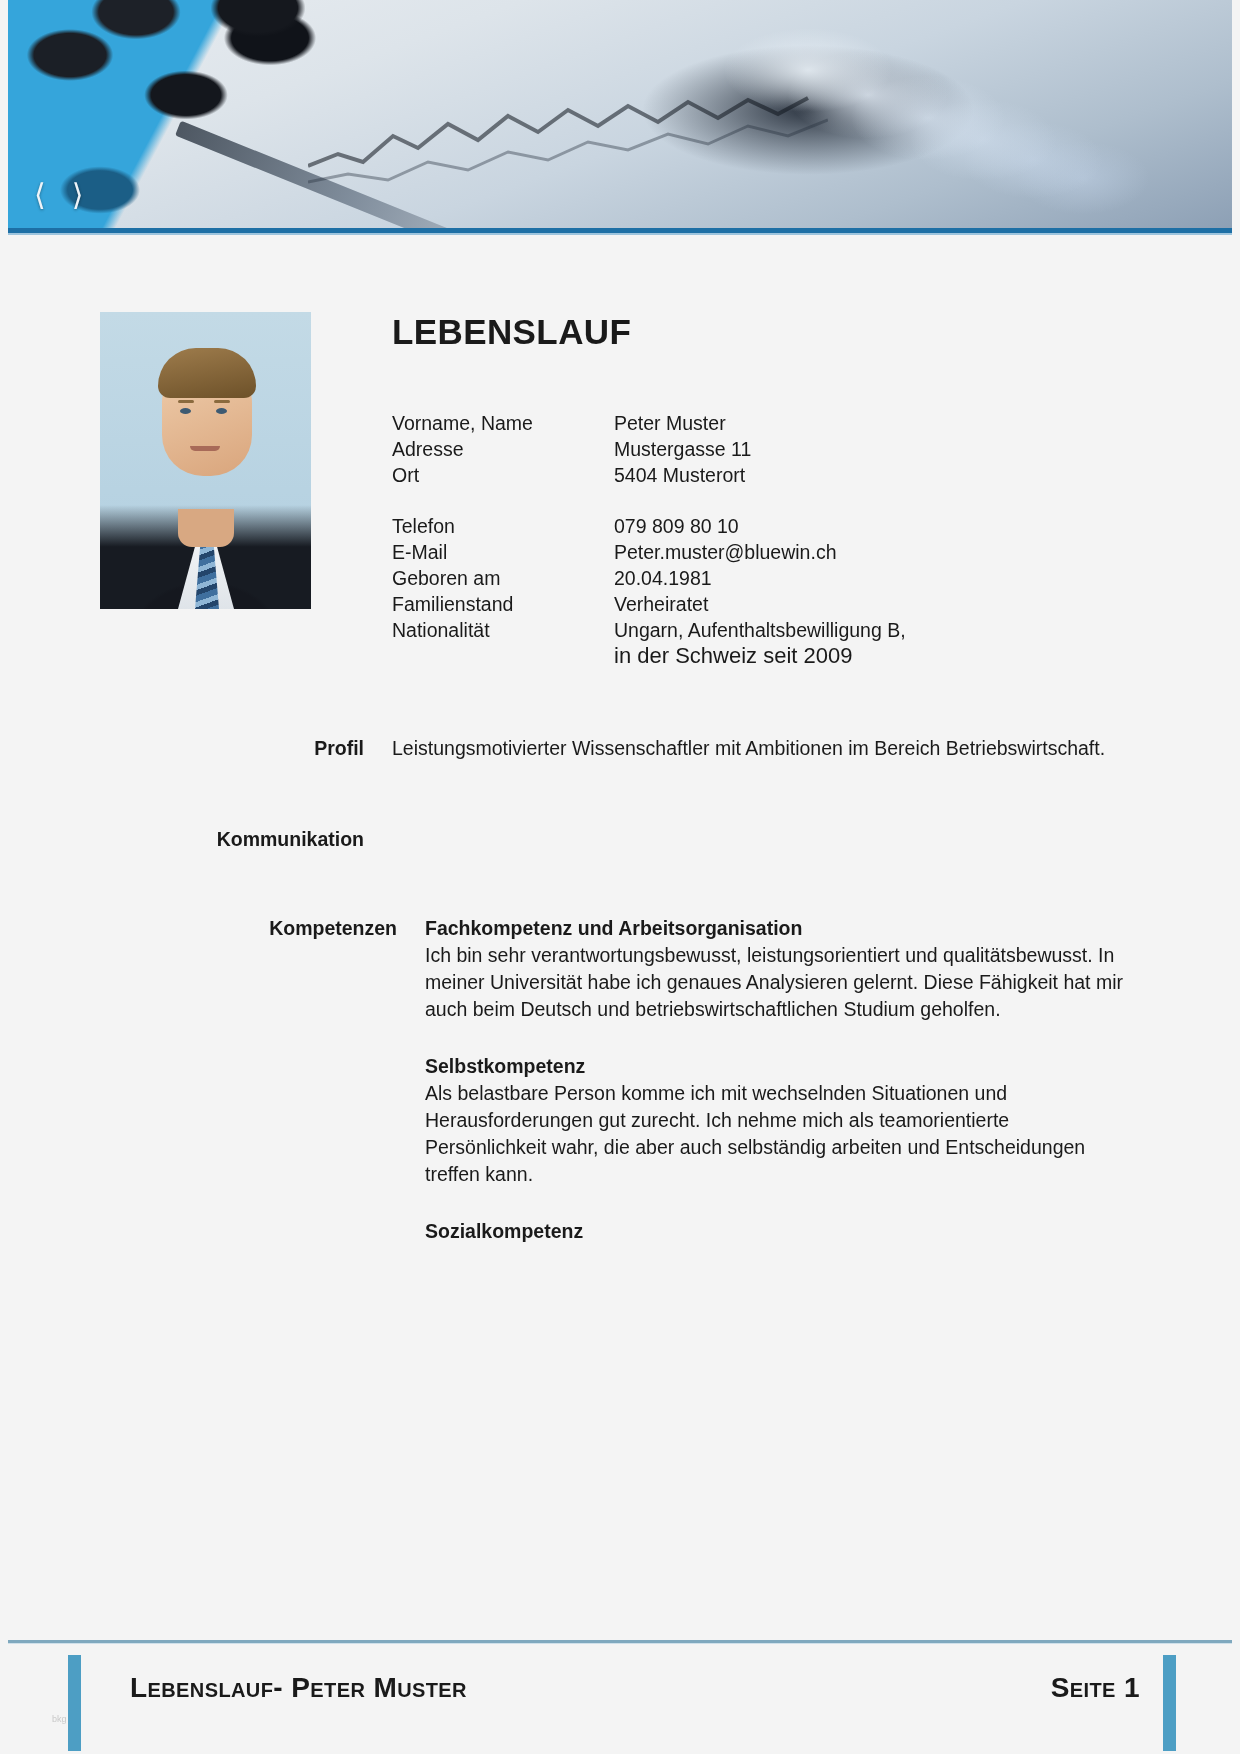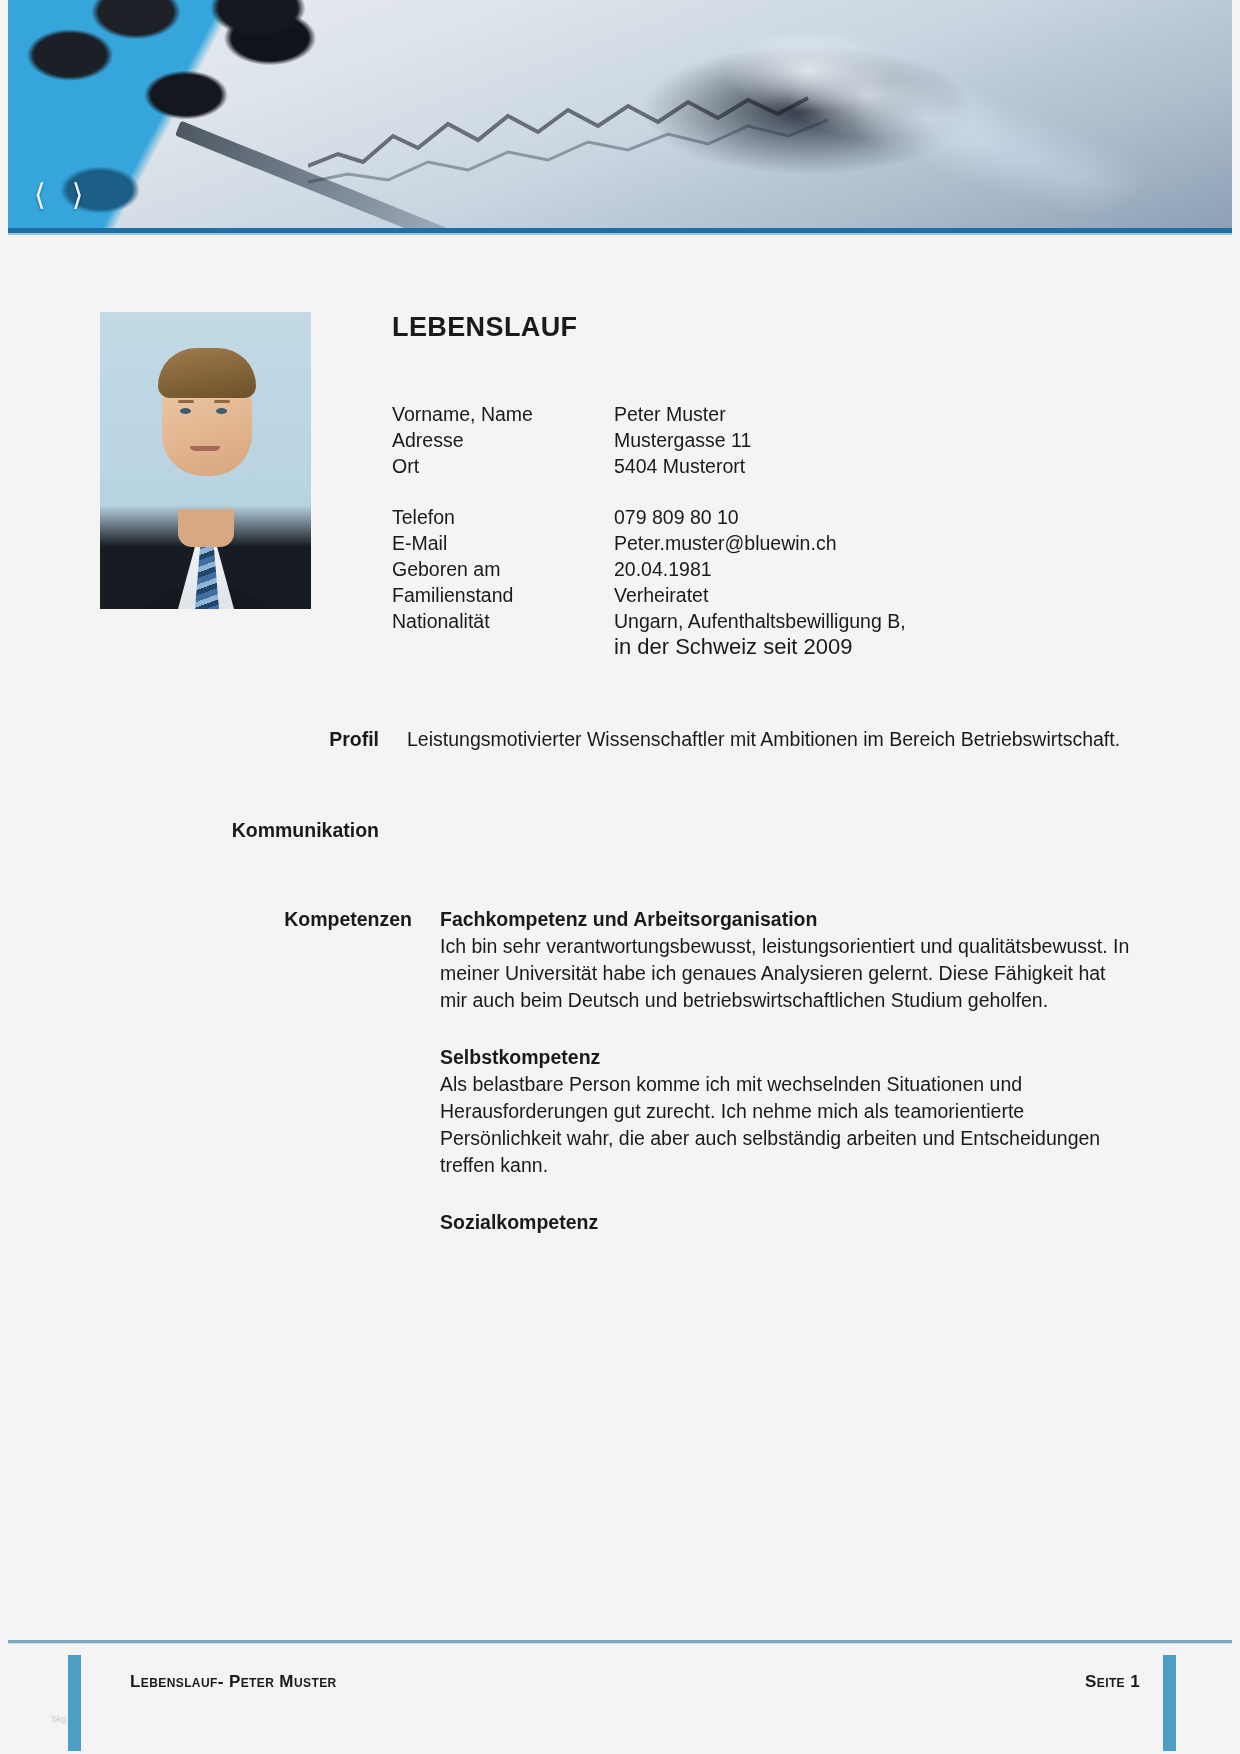--- a/index.html
+++ b/index.html
@@ -214,21 +214,21 @@
     height: 5px;
     background: #a86a58;
     border-radius: 0 0 14px 14px;
   }
 
   .identity-col {
     flex: 1;
     padding-right: 110px;
   }
   .doc-title {
-    font-size: 27px;
+    font-size: 35px;
     font-weight: bold;
     letter-spacing: .4px;
     margin: 0 0 58px 0;
   }
   .field-table {
     border-collapse: collapse;
     width: 100%;
   }
   .field-table td {
     vertical-align: top;
@@ -237,21 +237,20 @@
     padding: 0 0 0 0;
   }
   .field-table td.label { width: 222px; }
   .field-table tr.gap td { height: 25px; }
   .nat-extra { font-size: 22px; line-height: 26px; }
 
   
   .section {
     display: flex;
     align-items: flex-start;
-    padding-left: 15px;
   }
   .section-label {
     width: 392px;
     padding-right: 28px;
     box-sizing: border-box;
     text-align: right;
     font-size: 19.5px;
     font-weight: bold;
     line-height: 27px;
   }
@@ -306,21 +305,21 @@
     background: #4d9ec4;
   }
   .footer-row {
     position: absolute;
     left: 130px;
     top: 1672px;
     width: 1010px;
     display: flex;
     justify-content: space-between;
     align-items: baseline;
-    font-size: 17px;
+    font-size: 28px;
     font-weight: bold;
     font-variant: small-caps;
     letter-spacing: .4px;
   }
   .corner-mark {
     position: absolute;
     left: 52px;
     top: 1714px;
     font-size: 9px;
     color: #c9c9c9;

